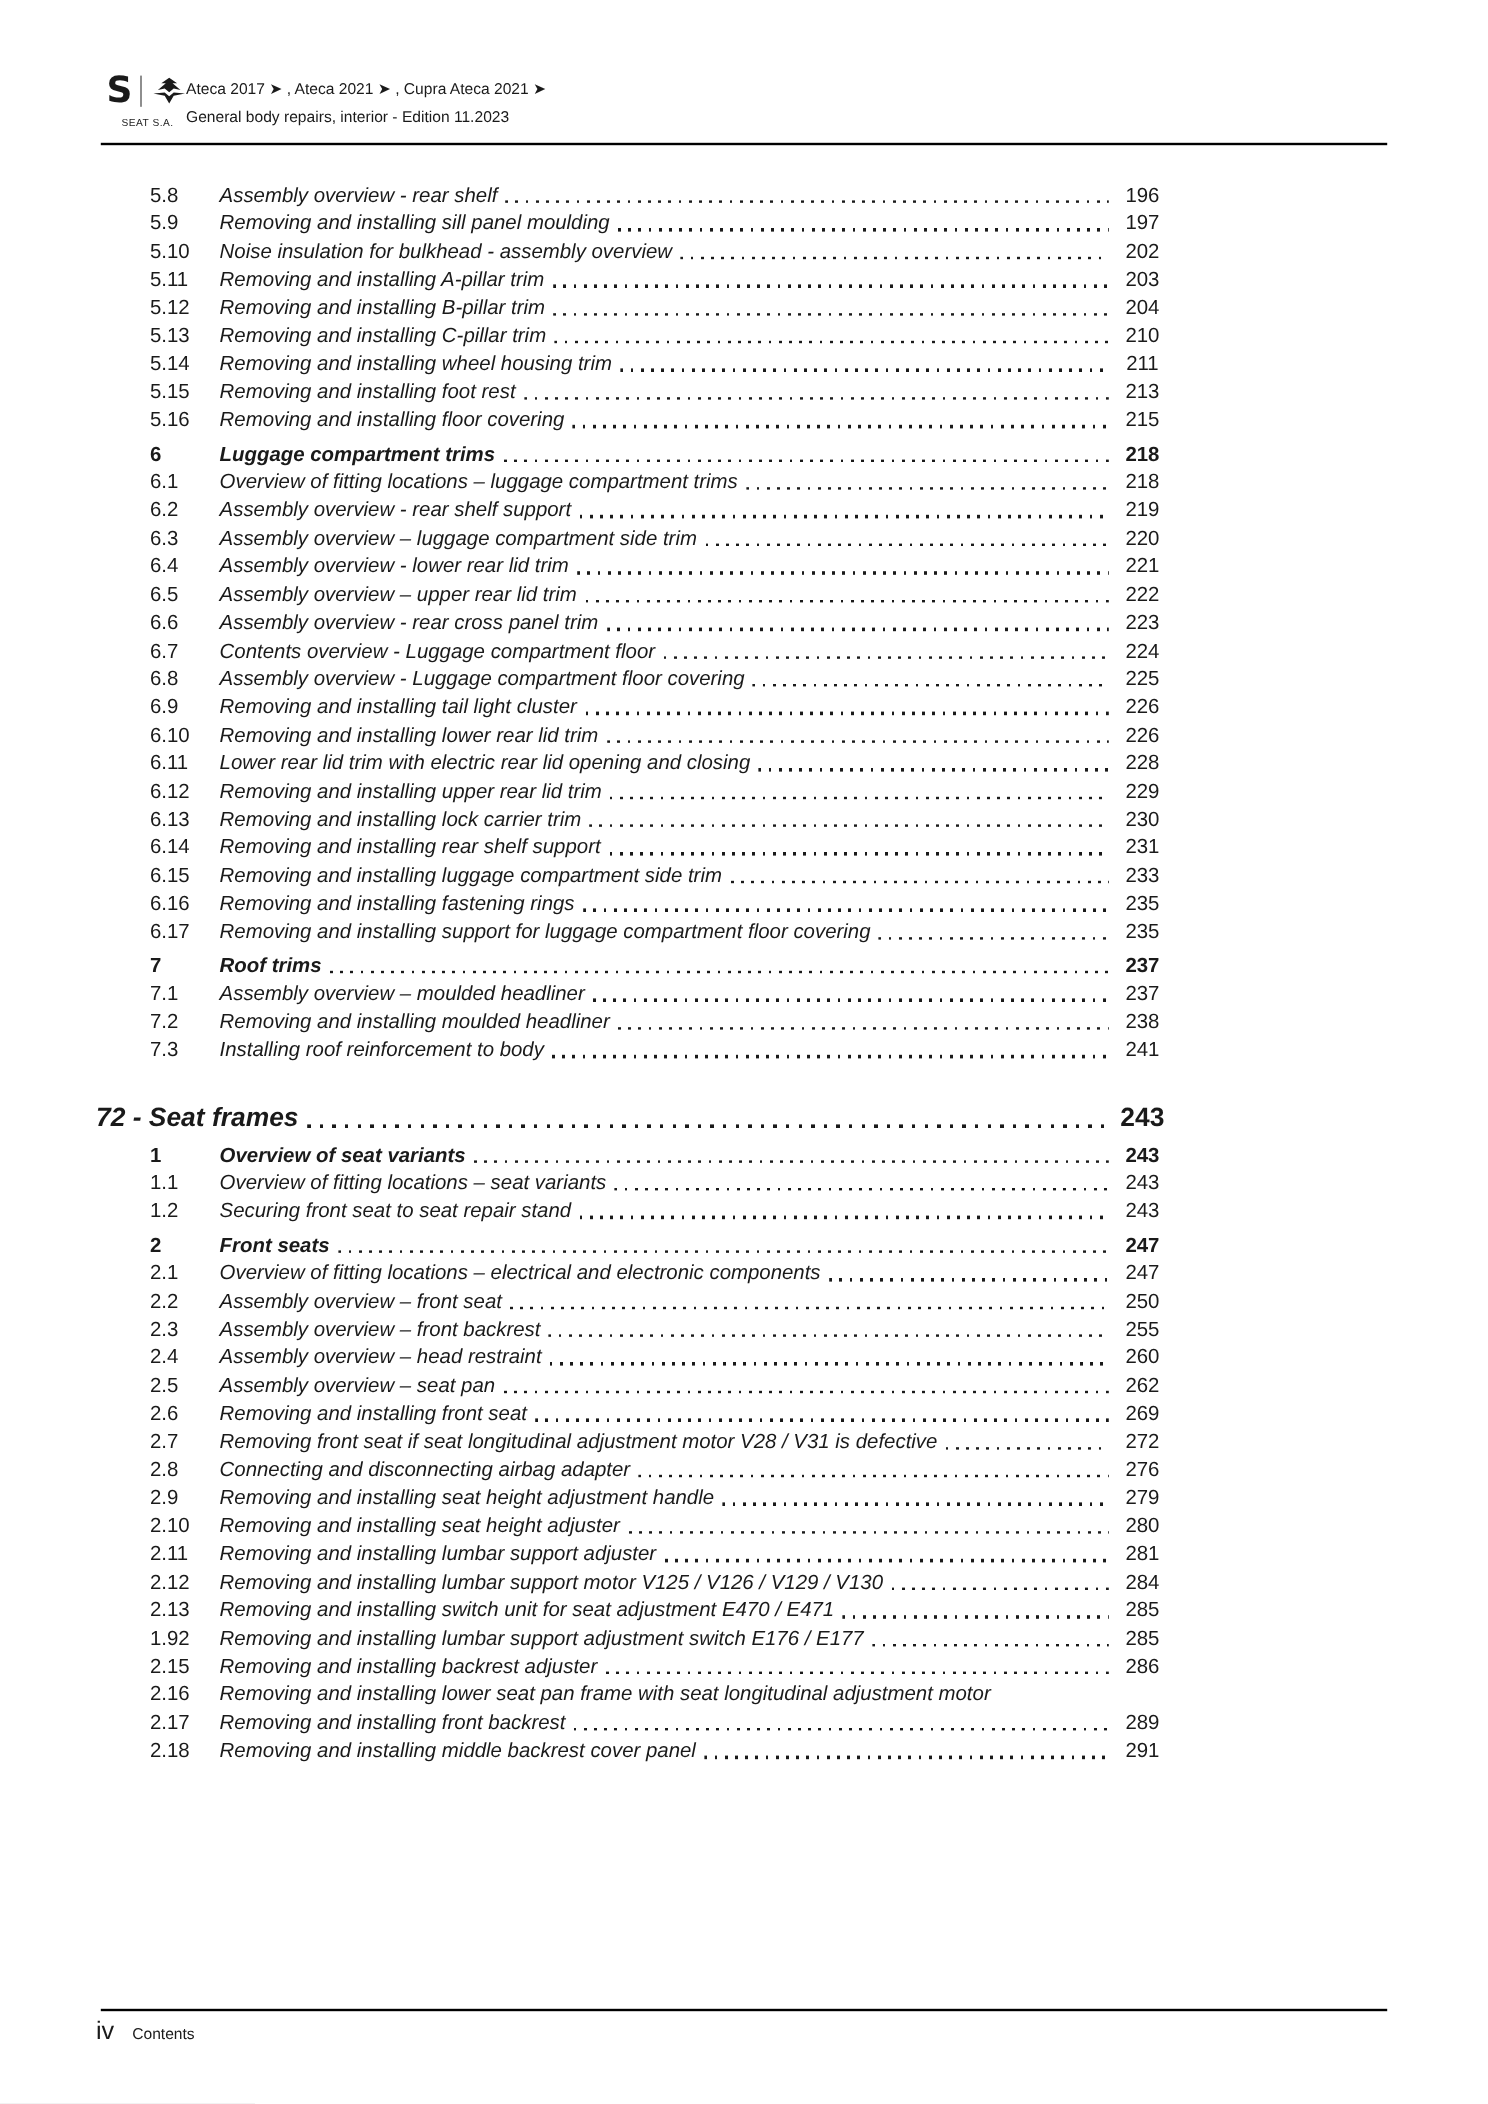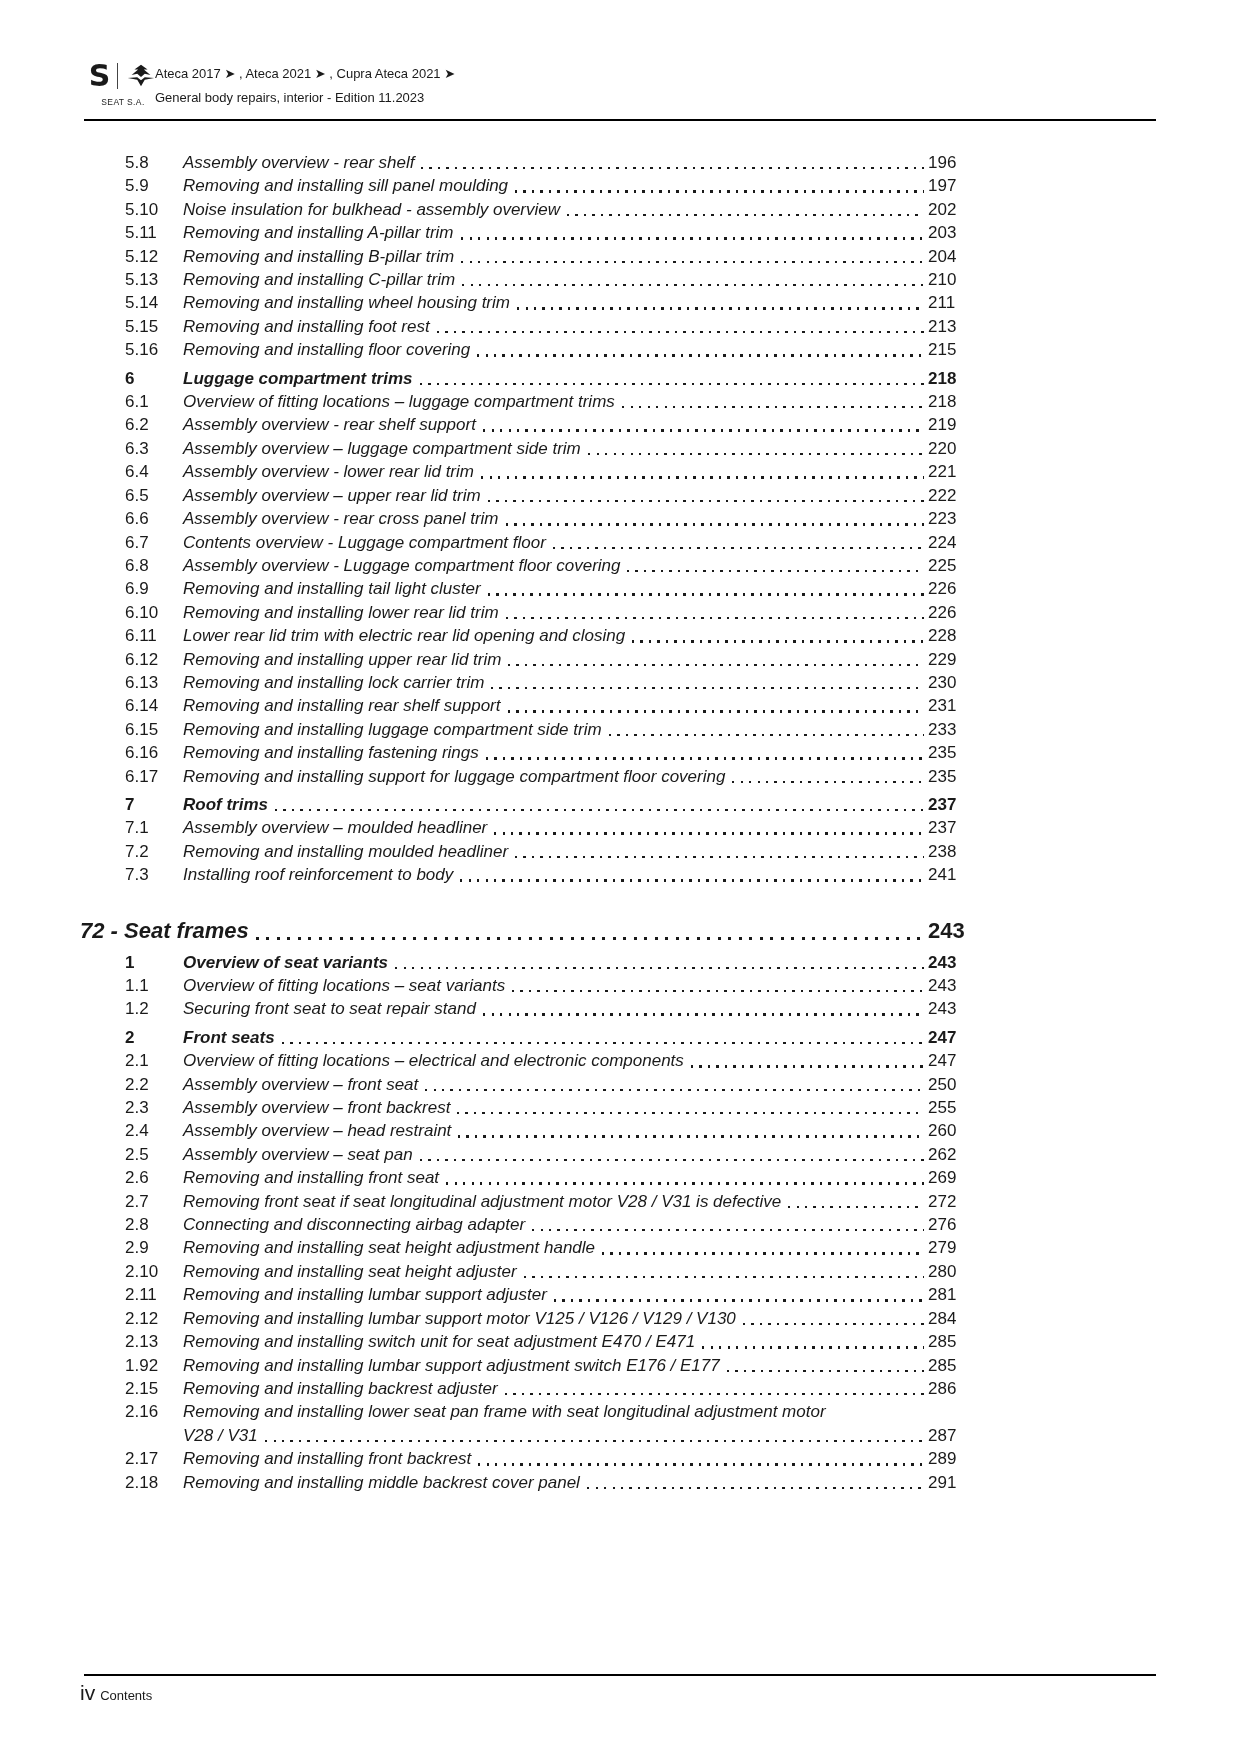--- a/index.html
+++ b/index.html
@@ -30,29 +30,29 @@
   .num { flex: none; width: 58px; margin-left: 45px; }
   .title { flex: none; max-width: 700px; font-style: italic; }
   .dots {
     flex: 1 1 auto;
     min-width: 10px;
     height: 2.4px;
     align-self: flex-end;
     margin: 0 4px 5px 7px;
     background-image: repeating-linear-gradient(to right, #1a1a1a 0 2.3px, transparent 2.3px 8.5px);
   }
-  .page-num-col { flex: none; width: 48px; text-align: left; }
+  .page-num-col { flex: none; width: 48px; text-align: center; }
 
   .row.section { font-weight: bold; margin-top: 5px; }
   .row.chapter { font-weight: bold; font-size: 22px; line-height: 30px; margin-top: 29px; margin-bottom: 5px; }
   .row.chapter .dots { height: 3px; margin-bottom: 6px; background-image: repeating-linear-gradient(to right, #1a1a1a 0 2.8px, transparent 2.8px 10.5px); }
 
   
   .footer-rule { position: absolute; left: 84px; right: 84px; top: 1674px; height: 2px; background: #000; }
-  .footer-text { position: absolute; left: 80px; top: 1681px; display: flex; align-items: baseline; gap: 5px; }
+  .footer-text { position: absolute; left: 80px; top: 1681px; display: flex; align-items: baseline; gap: 15px; }
   .footer-pagelabel { font-size: 21px; }
   .footer-contents { font-size: 13px; }
 </style>
 </head>
 <body>
 
 <div class="page">
 
   <div class="logo-block">
     <div class="logo-row">
@@ -377,26 +377,20 @@
         <span class="num">2.15</span>
         <span class="title">Removing and installing backrest adjuster</span>
         <span class="dots"></span>
         <span class="page-num-col">286</span>
       </div>
       <div class="row sub">
         <span class="num">2.16</span>
         <span class="title">Removing and installing lower seat pan frame with seat longitudinal adjustment motor</span>
       </div>
       <div class="row sub">
-        <span class="num"></span>
-        <span class="title">V28 / V31</span>
-        <span class="dots"></span>
-        <span class="page-num-col">287</span>
-      </div>
-      <div class="row sub">
         <span class="num">2.17</span>
         <span class="title">Removing and installing front backrest</span>
         <span class="dots"></span>
         <span class="page-num-col">289</span>
       </div>
       <div class="row sub">
         <span class="num">2.18</span>
         <span class="title">Removing and installing middle backrest cover panel</span>
         <span class="dots"></span>
         <span class="page-num-col">291</span>

